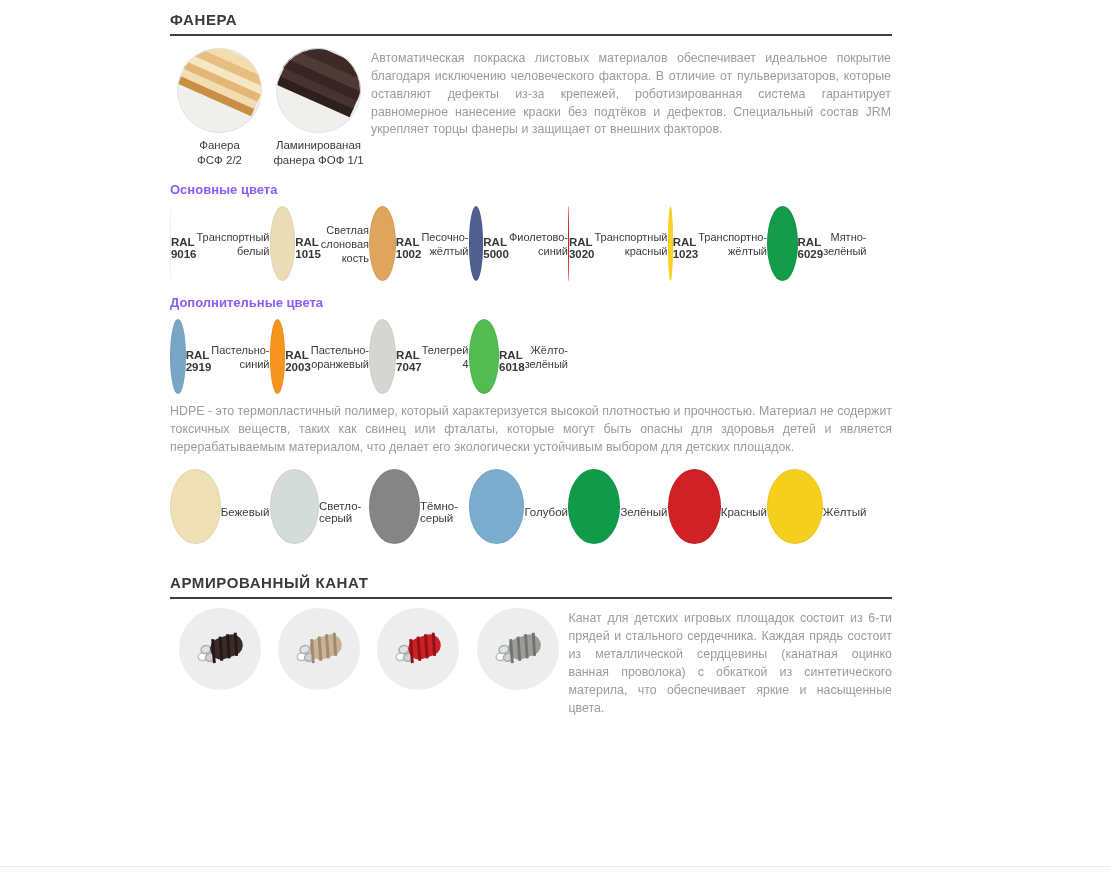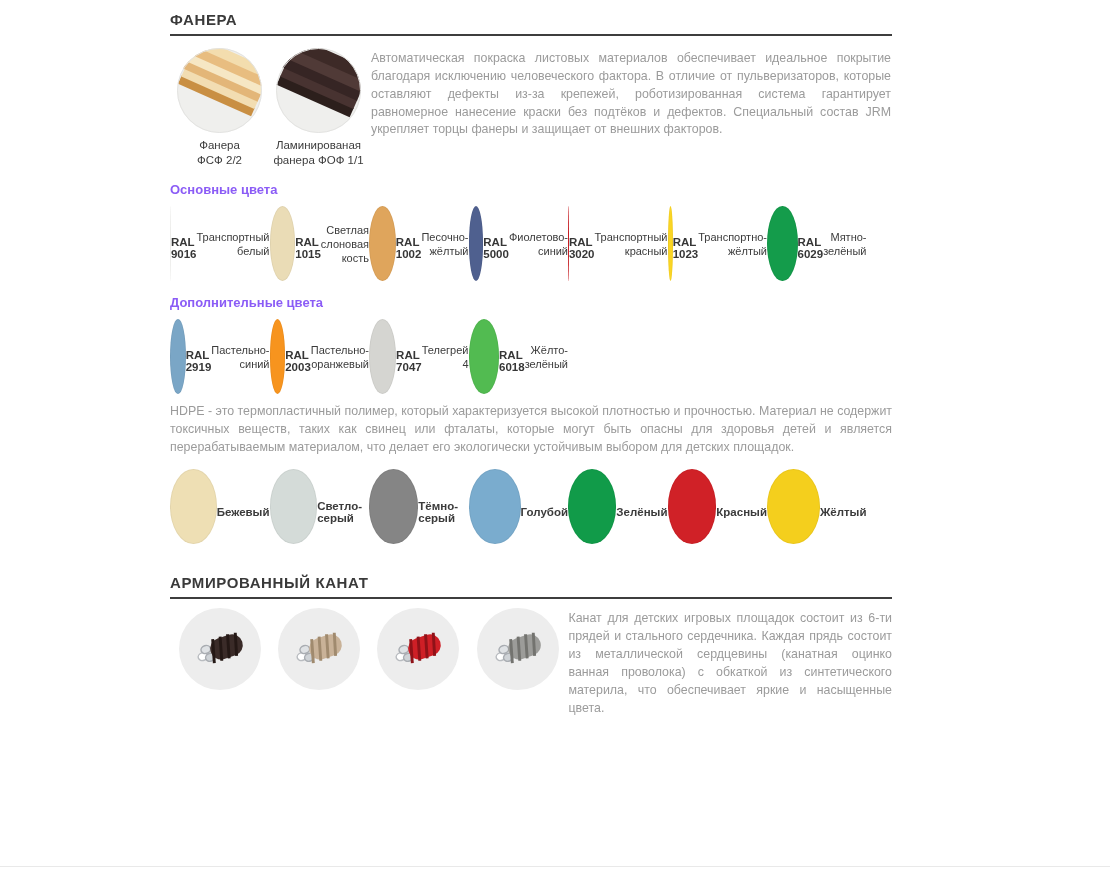--- a/index.html
+++ b/index.html
@@ -29,21 +29,21 @@
   .swatch{width:99.5px;display:flex;flex-direction:row;align-items:center;}
   .swatch-circle{
     width:75px;height:75px;border-radius:50%;
     box-shadow:inset 0 0 0 1px rgba(0,0,0,0.045);
   }
   .swatch-code{margin-top:9px;font-size:11.5px;font-weight:bold;color:#363636;}
   .swatch-name{margin-top:2px;font-size:11px;line-height:1.28;text-align:right;color:#3b3b3b;max-width:99px;}
 
   .hdpe-para{margin-top:9px;}
   .hdpe-row{margin-top:13px;}
-  .hdpe-name{margin-top:10px;font-size:11.5px;color:#3b3b3b;font-weight:bold;}
+  .hdpe-name{margin-top:10px;font-size:11.5px;color:#3b3b3b;}
 
   
   .rope-row{display:flex;margin-top:9px;}
   .rope-fig{width:99.5px;display:flex;flex-direction:column;align-items:center;}
   .rope-para{width:324px;margin-left:1px;margin-top:2px;}
 
   .bottom-divider{position:absolute;left:0;top:866px;width:1110px;height:1px;background:#e9e9e9;}
 </style>
 </head>
 <body>

